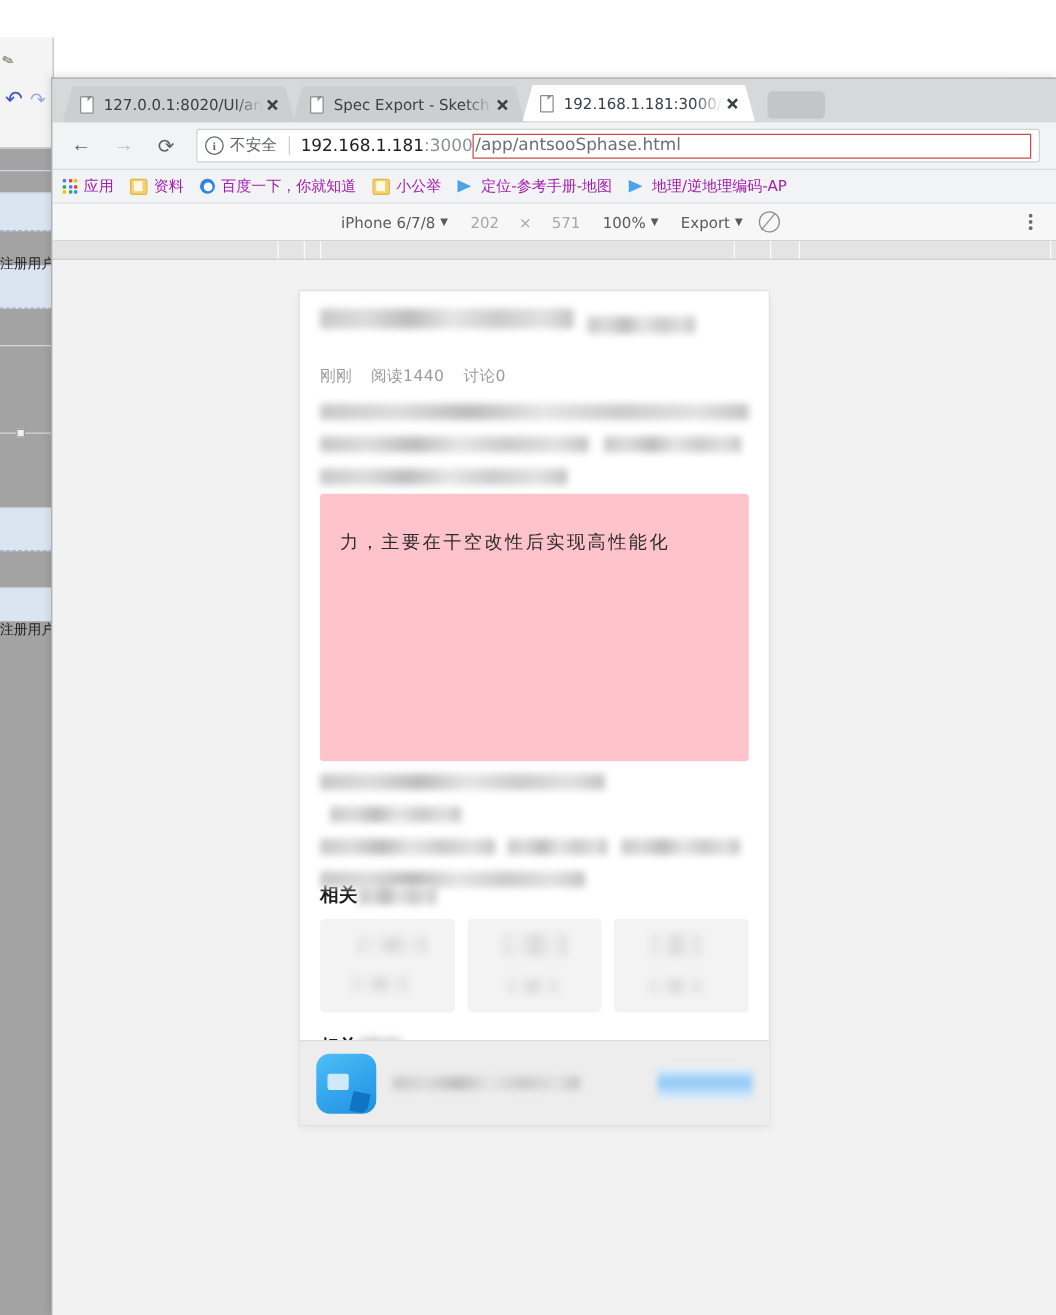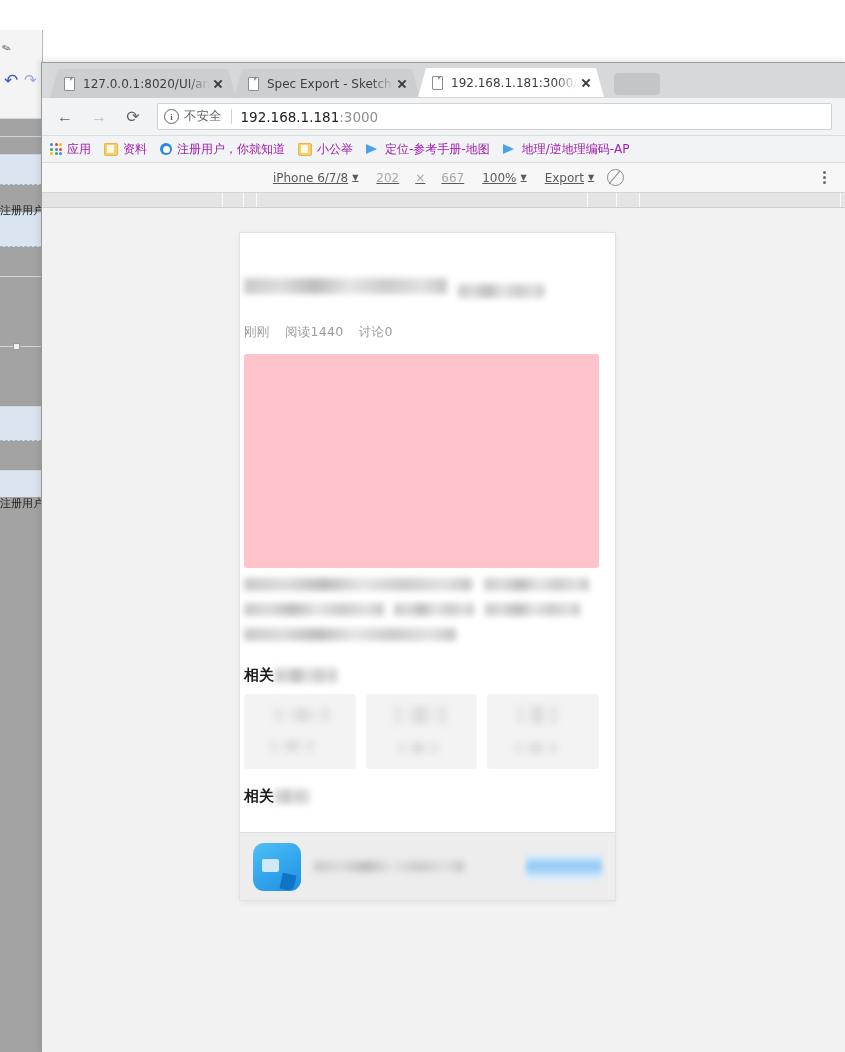--- a/index.html
+++ b/index.html
@@ -306,21 +306,20 @@
     height: 29px;
     background: #f7f7f7;
     border-bottom: 1px solid #d4d4d4;
     display: flex;
     align-items: center;
     justify-content: center;
     position: relative;
     font-size: 12px;
     color: #5a5a5a;
     font-family: "DejaVu Sans", sans-serif;
-    text-decoration: underline;
   }
   .dev-item { margin: 0 9px; display: flex; align-items: center; cursor: pointer; }
   .dev-dim { color: #a8a8a8; }
   .caret { font-size: 8px; margin-left: 4px; }
   .dev-times { color: #a8a8a8; margin: 0 7px; }
   .throttle-ic {
     width: 15px; height: 15px;
     border: 1.3px solid #8d8d8d;
     border-radius: 50%;
     position: relative;
@@ -365,21 +364,21 @@
     position: absolute;
     left: 198px; top: 25px;
     width: 375px;
     height: 667px;
     background: #ffffff;
     box-shadow: 0 0 0 1px #e2e2e2, 0 2px 7px rgba(0,0,0,.08);
     overflow: hidden;
   }
 
   
-  .m-pad { padding: 14px 16px 0 4px; margin-top: 31px; }
+  .m-pad { padding: 14px 16px 0 16px; }
   .blur {
     background: linear-gradient(90deg,#c9c9c9,#ddd 18%,#bdbdbd 35%,#e6e6e6 52%,#cccccc 70%,#e2e2e2 88%,#c4c4c4);
     filter: blur(3px);
     border-radius: 2px;
     display: inline-block;
   }
   .blur-lt {
     background: linear-gradient(90deg,#e3e3e3,#f0f0f0 25%,#d9d9d9 50%,#efefef 75%,#e0e0e0);
     filter: blur(3px);
     border-radius: 2px;
@@ -614,20 +613,21 @@
     <div class="nav-btn">⟳</div>
 
     <div class="omnibox">
       <span class="secure-chip">
         <span class="info-circle">i</span>
         <span>不安全</span>
       </span>
       <span class="omnibox-sep"></span>
       <span class="url-host">192.168.1.181</span>
       <span class="url-port">:3000</span>
+      <span class="url-path-box">/app/antsooSphase.html</span>
     </div>
   </div>
 
   <div class="bookmarks">
     <div class="bm">
       <span class="bm-ic">
         <span class="ic-apps">
             <i></i>
             <i></i>
             <i></i>
@@ -644,21 +644,21 @@
     <div class="bm">
       <span class="bm-ic">
           <span class="ic-folder"></span>
         </span>
       <span>资料</span>
     </div>
     <div class="bm">
       <span class="bm-ic">
           <span class="ic-baidu"></span>
         </span>
-      <span>注册用户，你就知道</span>
+      <span>百度一下，你就知道</span>
     </div>
     <div class="bm">
       <span class="bm-ic">
           <span class="ic-folder"></span>
         </span>
       <span>小公举</span>
     </div>
     <div class="bm">
       <span class="bm-ic">
           <span class="ic-plane"></span>
@@ -676,21 +676,21 @@
   <div class="device-bar">
     <div class="dev-item">
       <span>iPhone 6/7/8</span>
       <span class="caret">▼</span>
     </div>
     <div class="dev-item dev-dim">
       <span>202</span>
     </div>
     <span class="dev-times">×</span>
     <div class="dev-item dev-dim">
-      <span>667</span>
+      <span>571</span>
     </div>
     <div class="dev-item">
       <span>100%</span>
       <span class="caret">▼</span>
     </div>
     <div class="dev-item">
       <span>Export</span>
       <span class="caret">▼</span>
     </div>
     <div class="throttle-ic"></div>
@@ -721,20 +721,27 @@
           <span class="blur title-l1"></span>
           <span class="blur title-l1b"></span>
         </div>
 
         <div class="meta">
           <span>刚刚</span>
           <span>阅读1440</span>
           <span>讨论0</span>
         </div>
 
+        <div style="position:relative;height:62px">
+          <span class="blur body-line" style="width:343px"></span><br>
+          <span class="blur body-line" style="width:215px"></span>
+          <span class="blur body-line" style="width:110px;margin-left:8px"></span><br>
+          <span class="blur body-line" style="width:198px"></span>
+          <div class="leak-text">力，主要在干空改性后实现高性能化</div>
+        </div>
 
         <div class="hero"></div>
 
         <div style="position:relative;height:70px;margin-top:10px">
           <span class="blur body-line" style="width:228px"></span>
           <span class="blur body-line" style="width:105px;margin-left:8px"></span><br>
           <span class="blur body-line" style="width:140px"></span>
           <span class="blur body-line" style="width:80px;margin-left:6px"></span>
           <span class="blur body-line" style="width:95px;margin-left:6px"></span><br>
           <span class="blur body-line" style="width:212px"></span>

